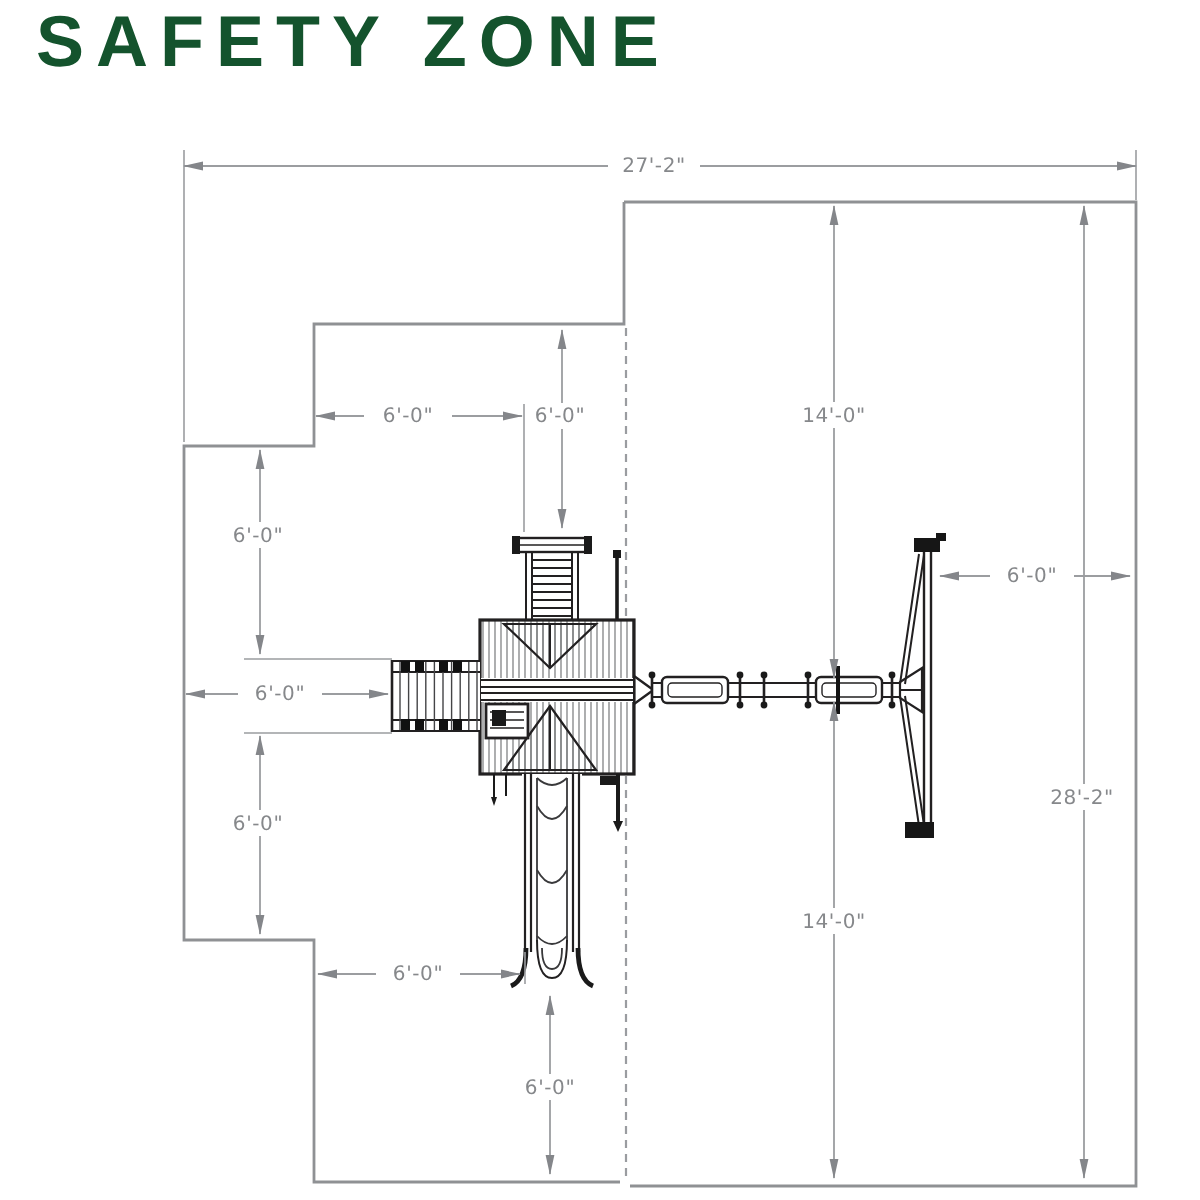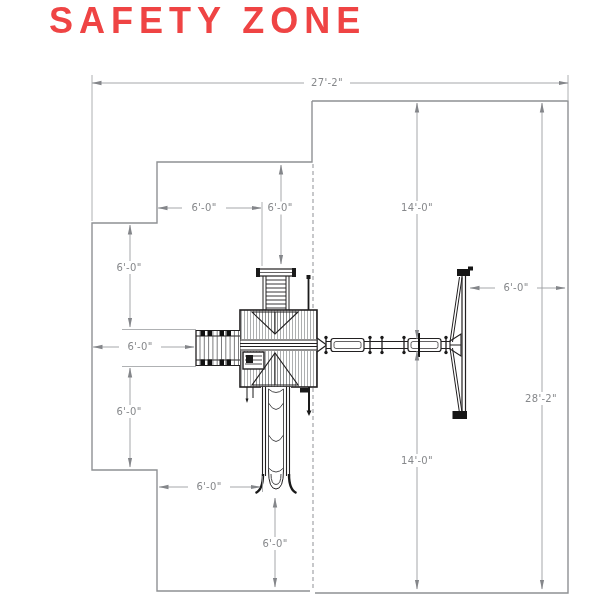--- a/index.html
+++ b/index.html
@@ -1,19 +1,19 @@
 <!DOCTYPE html>
 <html><head>
 <meta charset="utf-8">
 <style>
   html,body{margin:0;padding:0;background:#fff;}
   .stage{position:relative;width:600px;height:600px;background:#ffffff;overflow:hidden;
          font-family:"Liberation Sans", sans-serif;}
-  .title{position:absolute;left:49px;top:0px;font-weight:bold;font-size:36px;
-         letter-spacing:6px;color:#ef4444;white-space:nowrap;}
+  .title{position:absolute;left:18px;top:0px;font-weight:bold;font-size:36px;
+         letter-spacing:6px;color:#14532d;white-space:nowrap;}
   svg{position:absolute;left:0;top:0;}
   .dimtxt{font-family:"DejaVu Sans", sans-serif;font-size:10px;fill:#86888b;letter-spacing:0.3px;}
 </style>
 </head>
 <body>
 
 <div class="stage">
 
   <div class="title">SAFETY ZONE</div>
 

